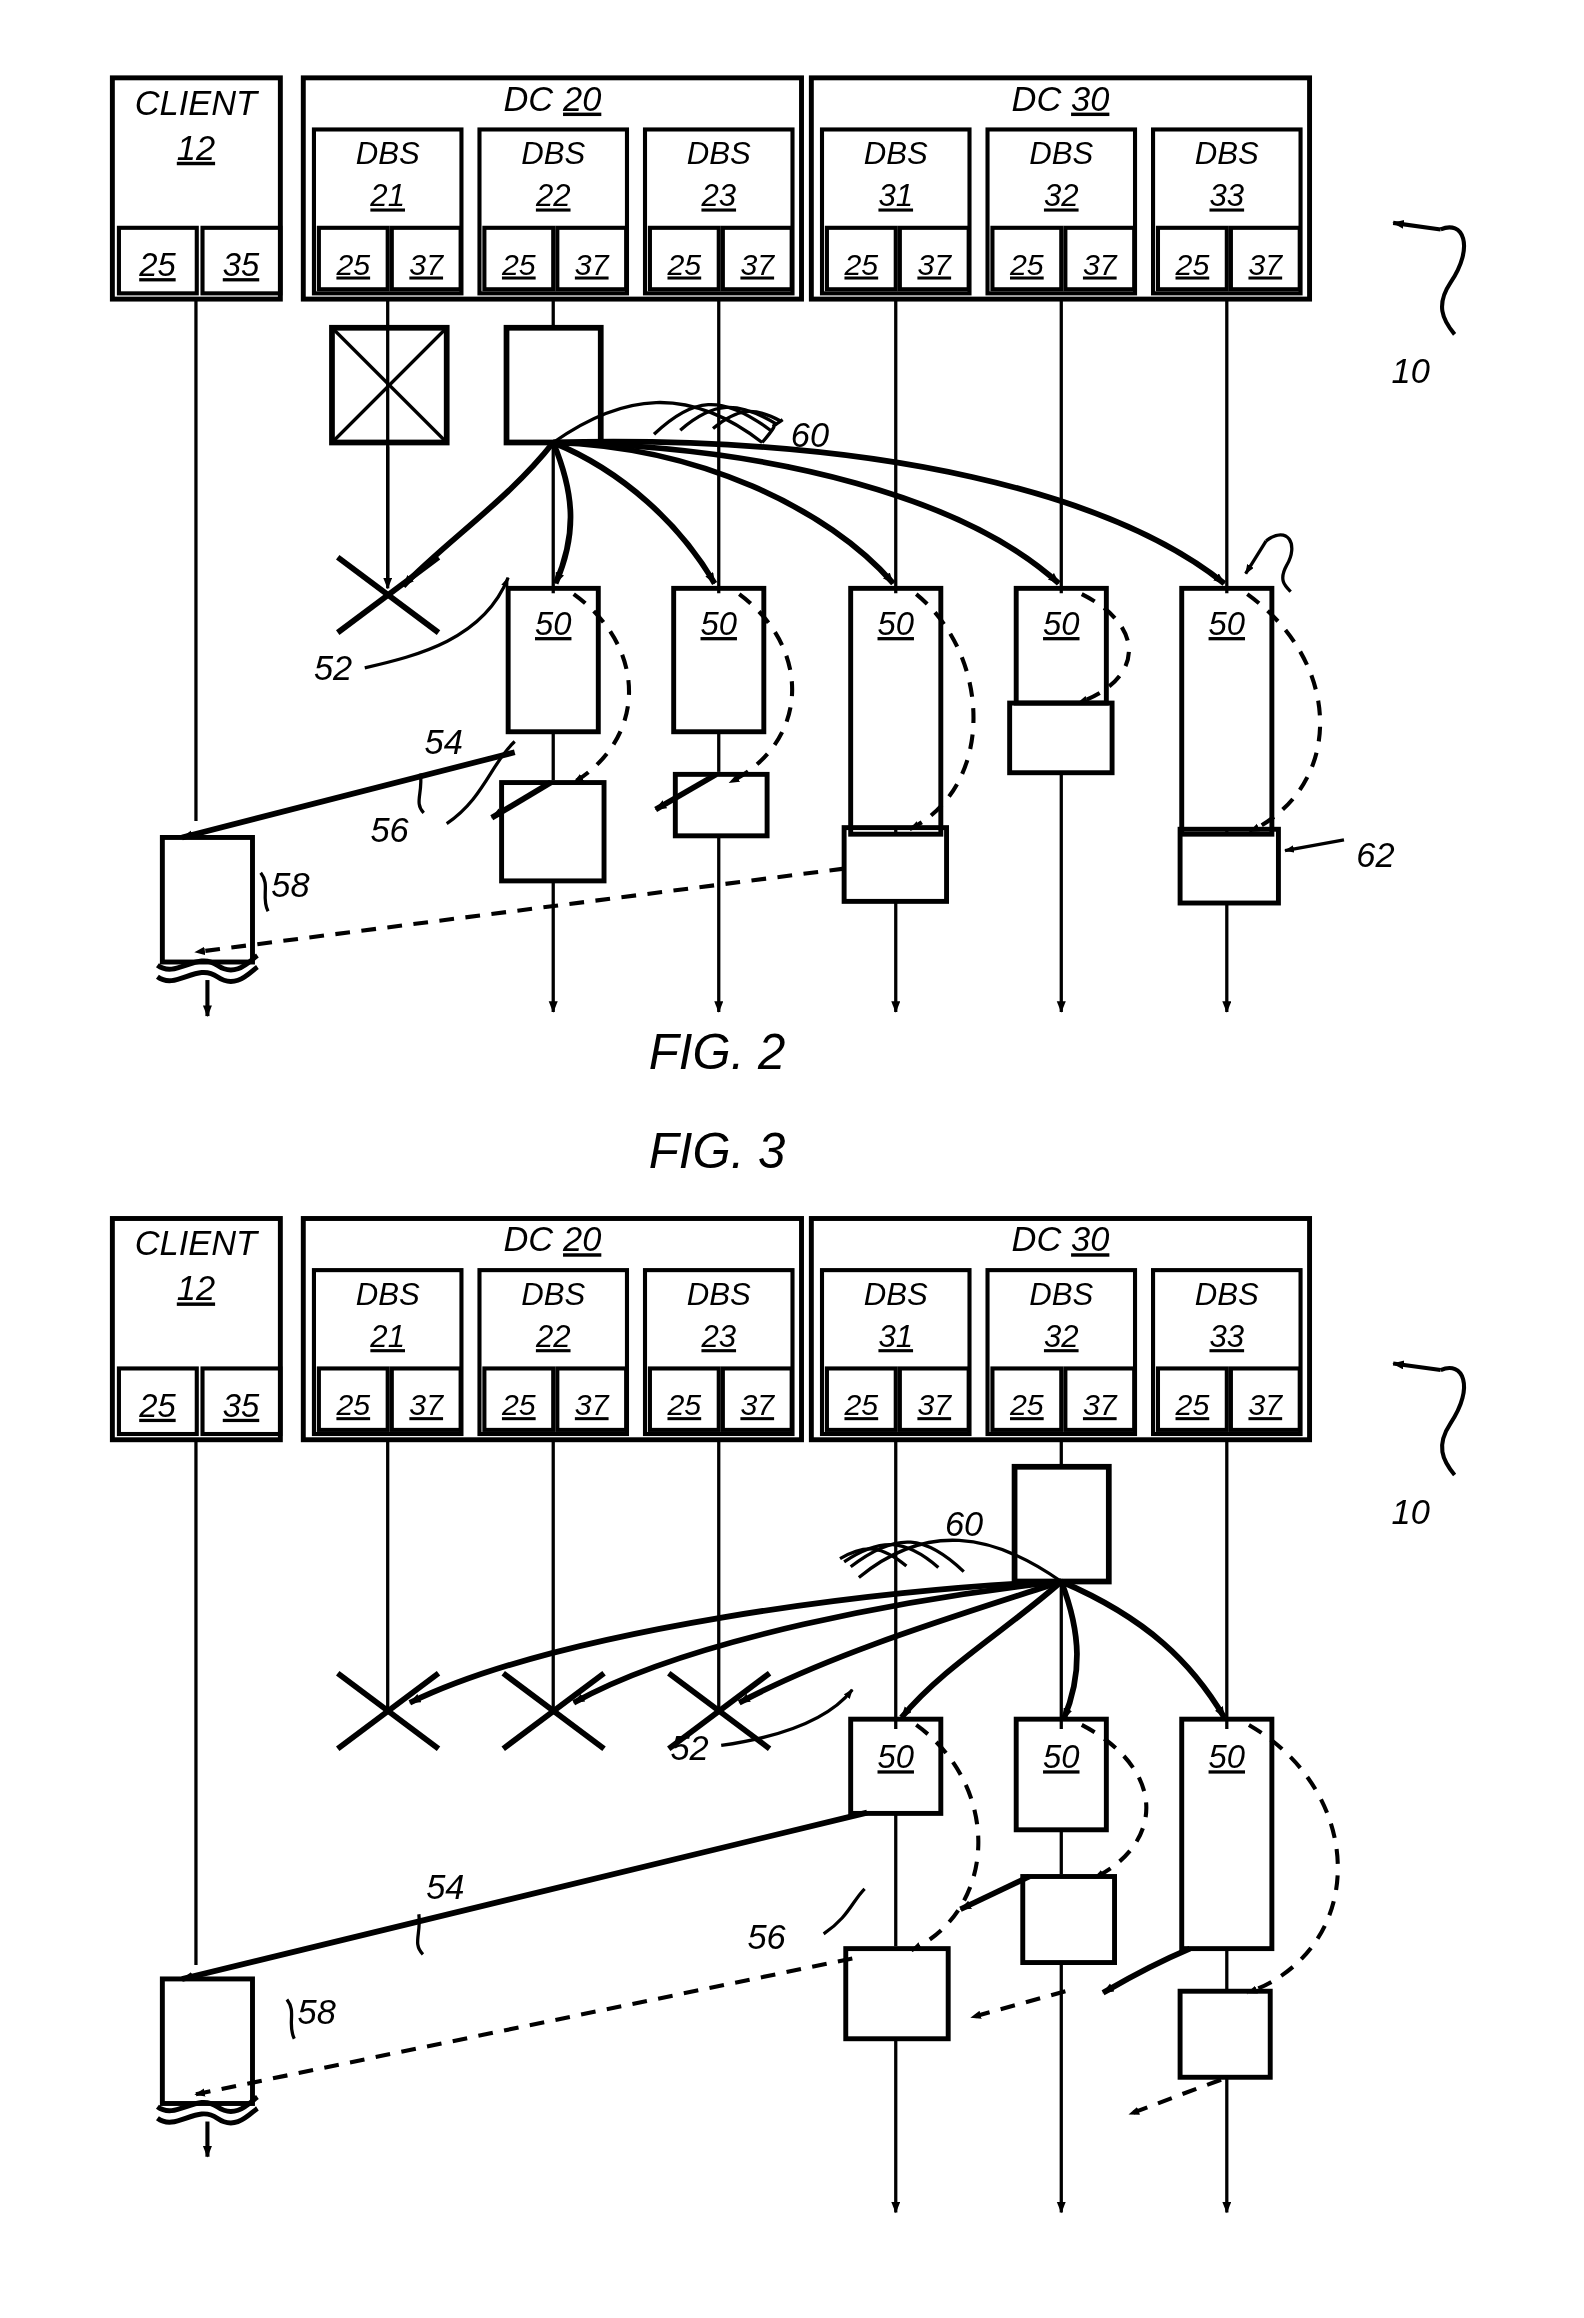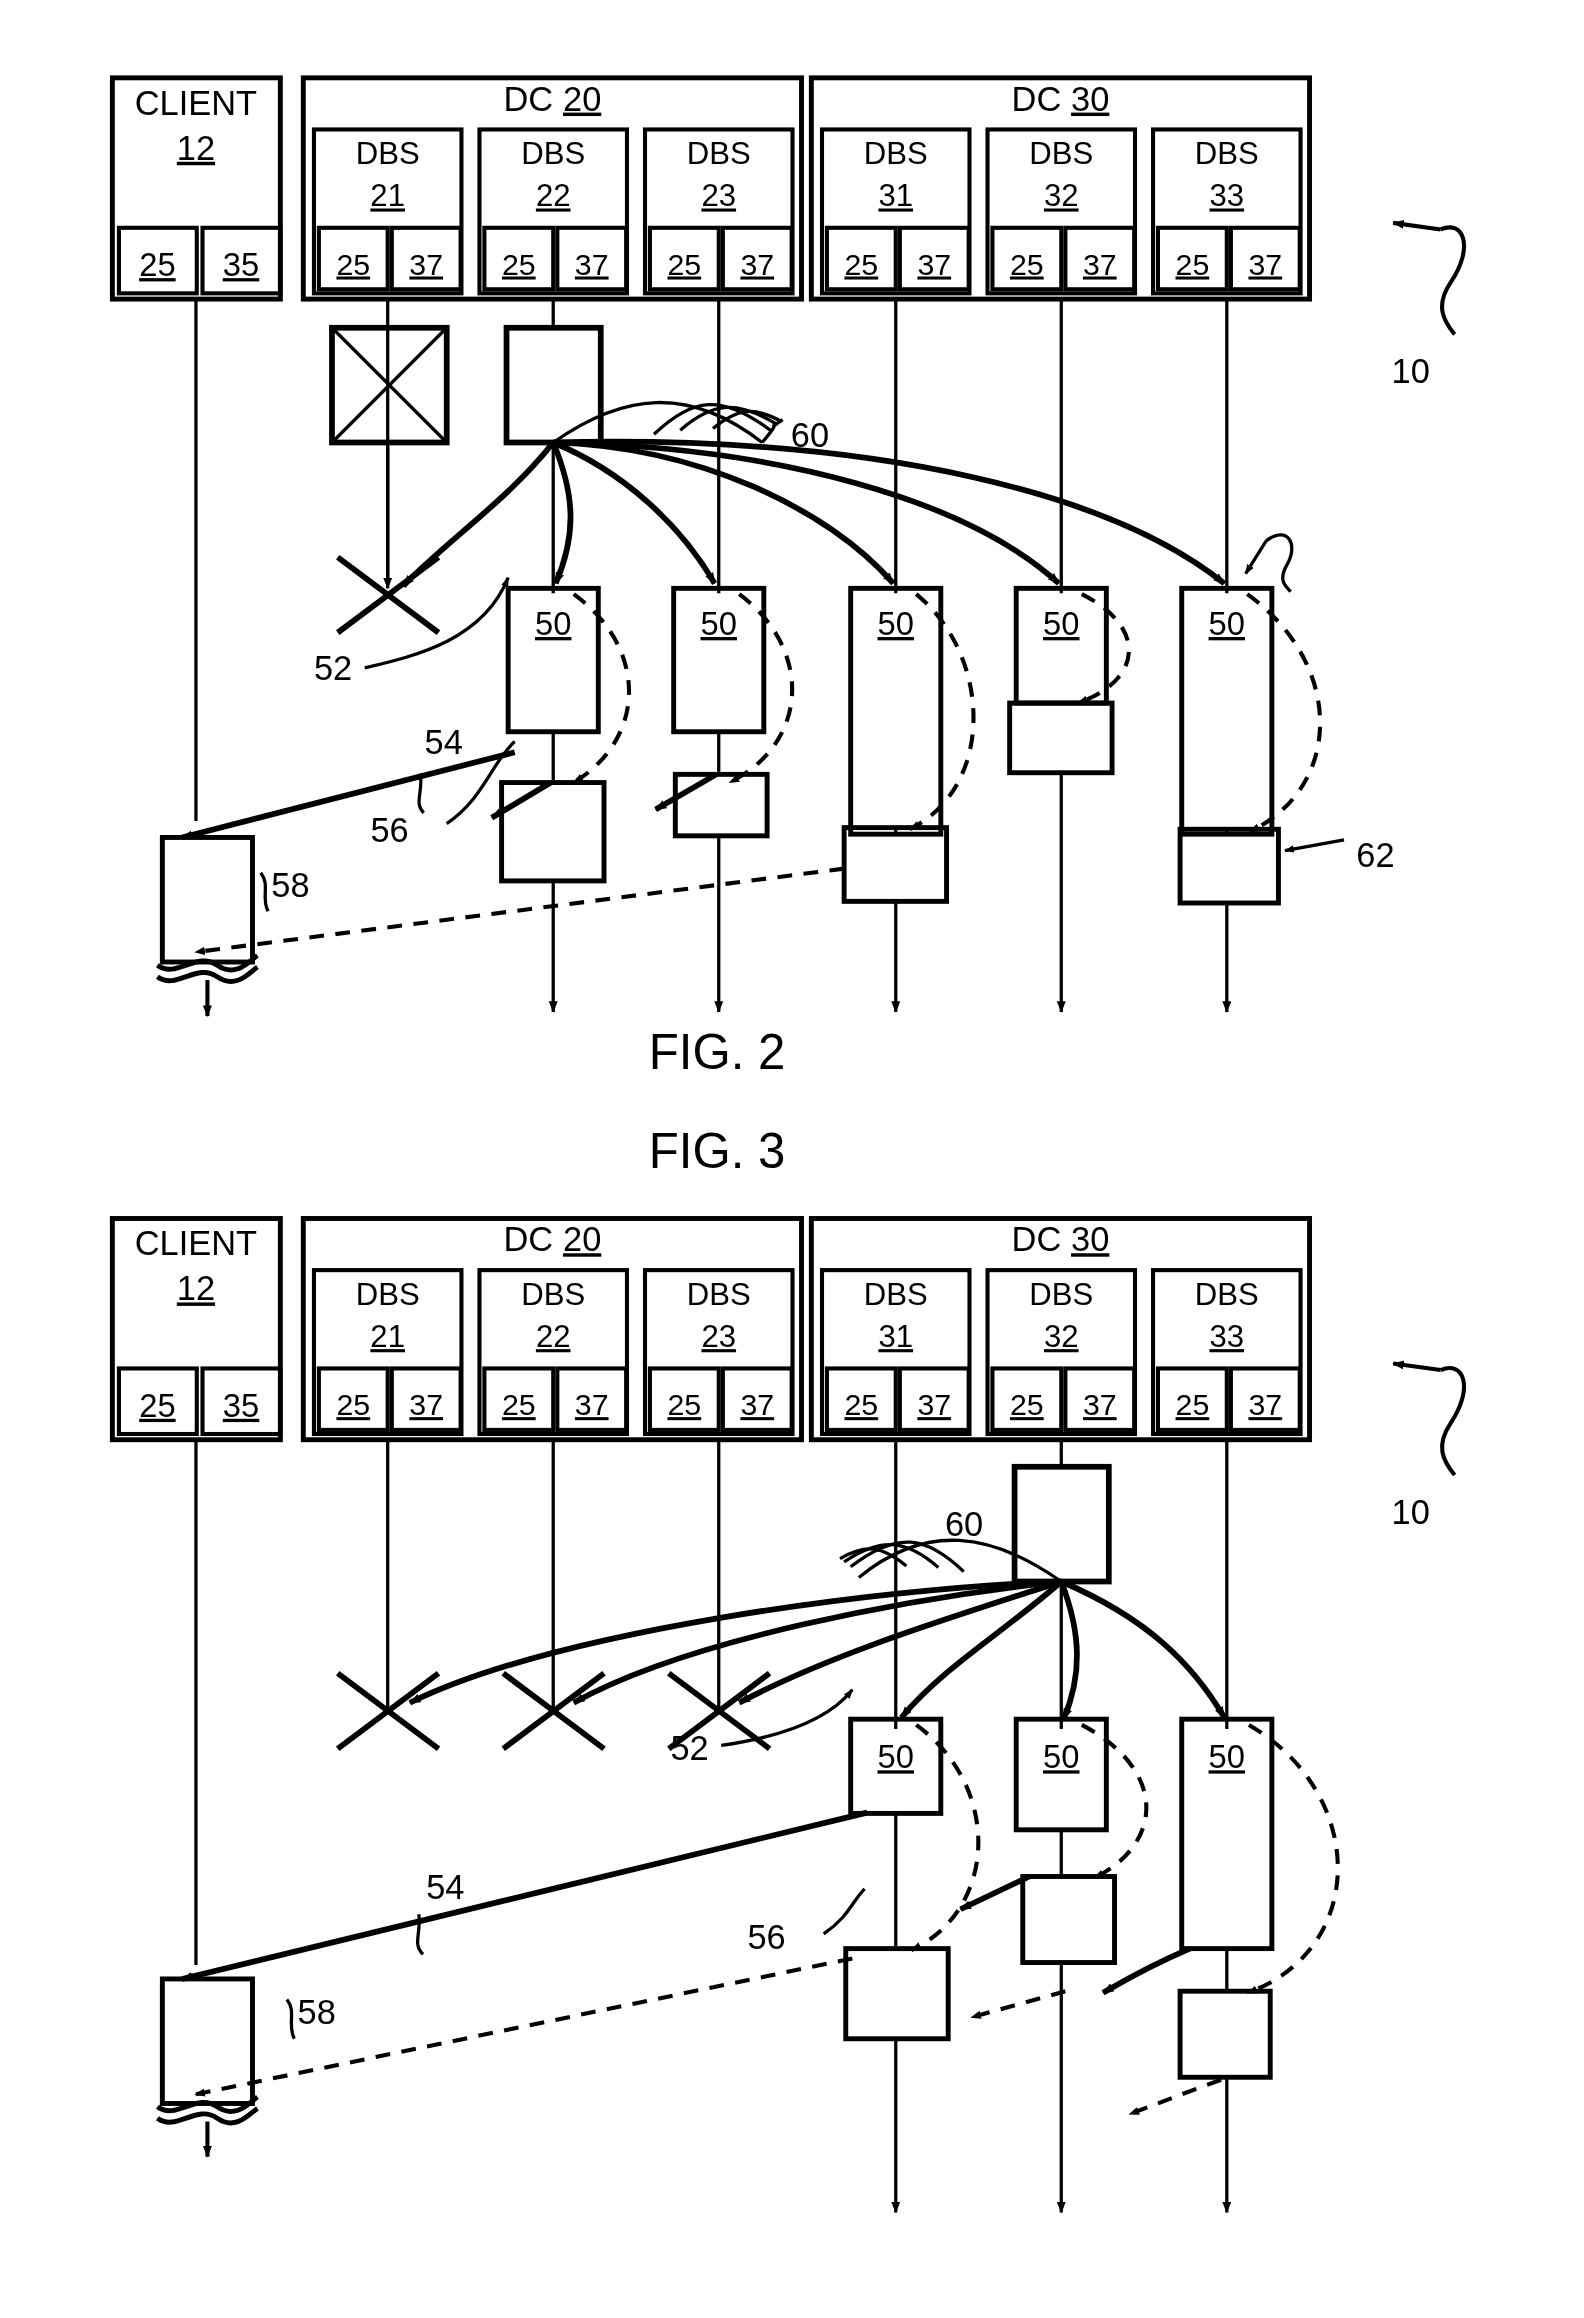--- a/index.html
+++ b/index.html
@@ -1,17 +1,17 @@
 <!DOCTYPE html>
 <html style="font-size:13px"><head>
 <meta charset="utf-8">
 <style>
   html,body{margin:0;padding:0;background:#ffffff;}
   body{width:1585px;height:2319px;font-family:"Liberation Sans",sans-serif;color:#000;}
-  #sheet{position:relative;width:1585px;height:2316px;overflow:hidden;background:#fff;}
+  #sheet{position:relative;width:1585px;height:2316px;overflow:hidden;background:#fff;font-style:italic;}
   svg{display:block;}
   .t{font-family:"Liberation Sans",sans-serif;fill:#000;}
 </style>
 </head>
 <body>
 
 <div id="sheet">
 
 <svg width="1585" height="2319" viewBox="0 0 1934 2830" xmlns="http://www.w3.org/2000/svg">
 

